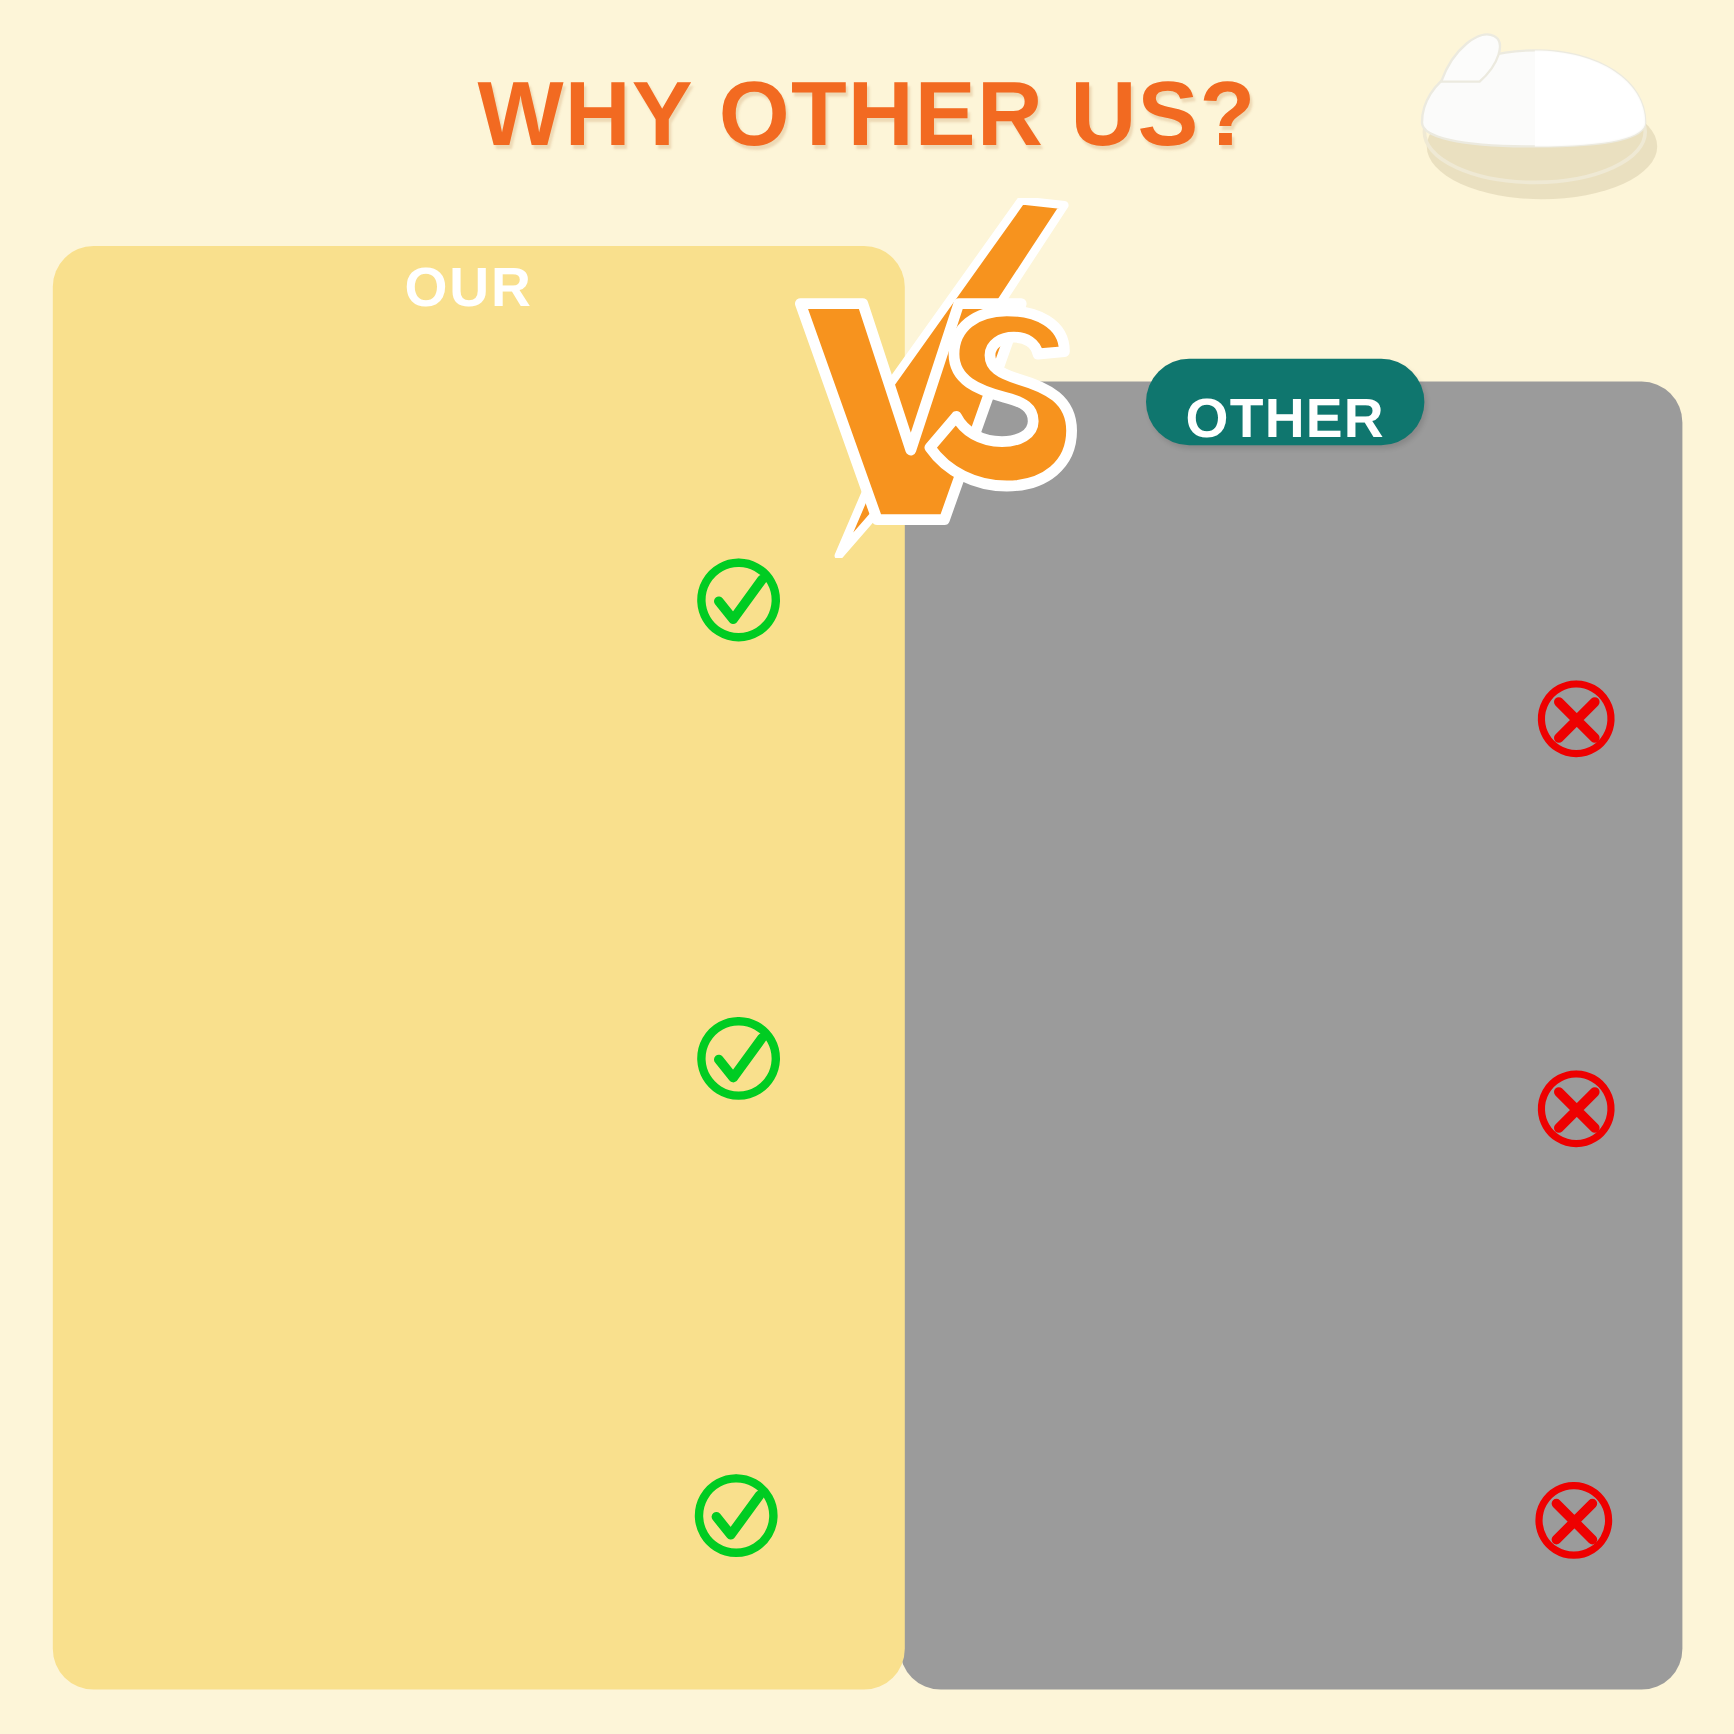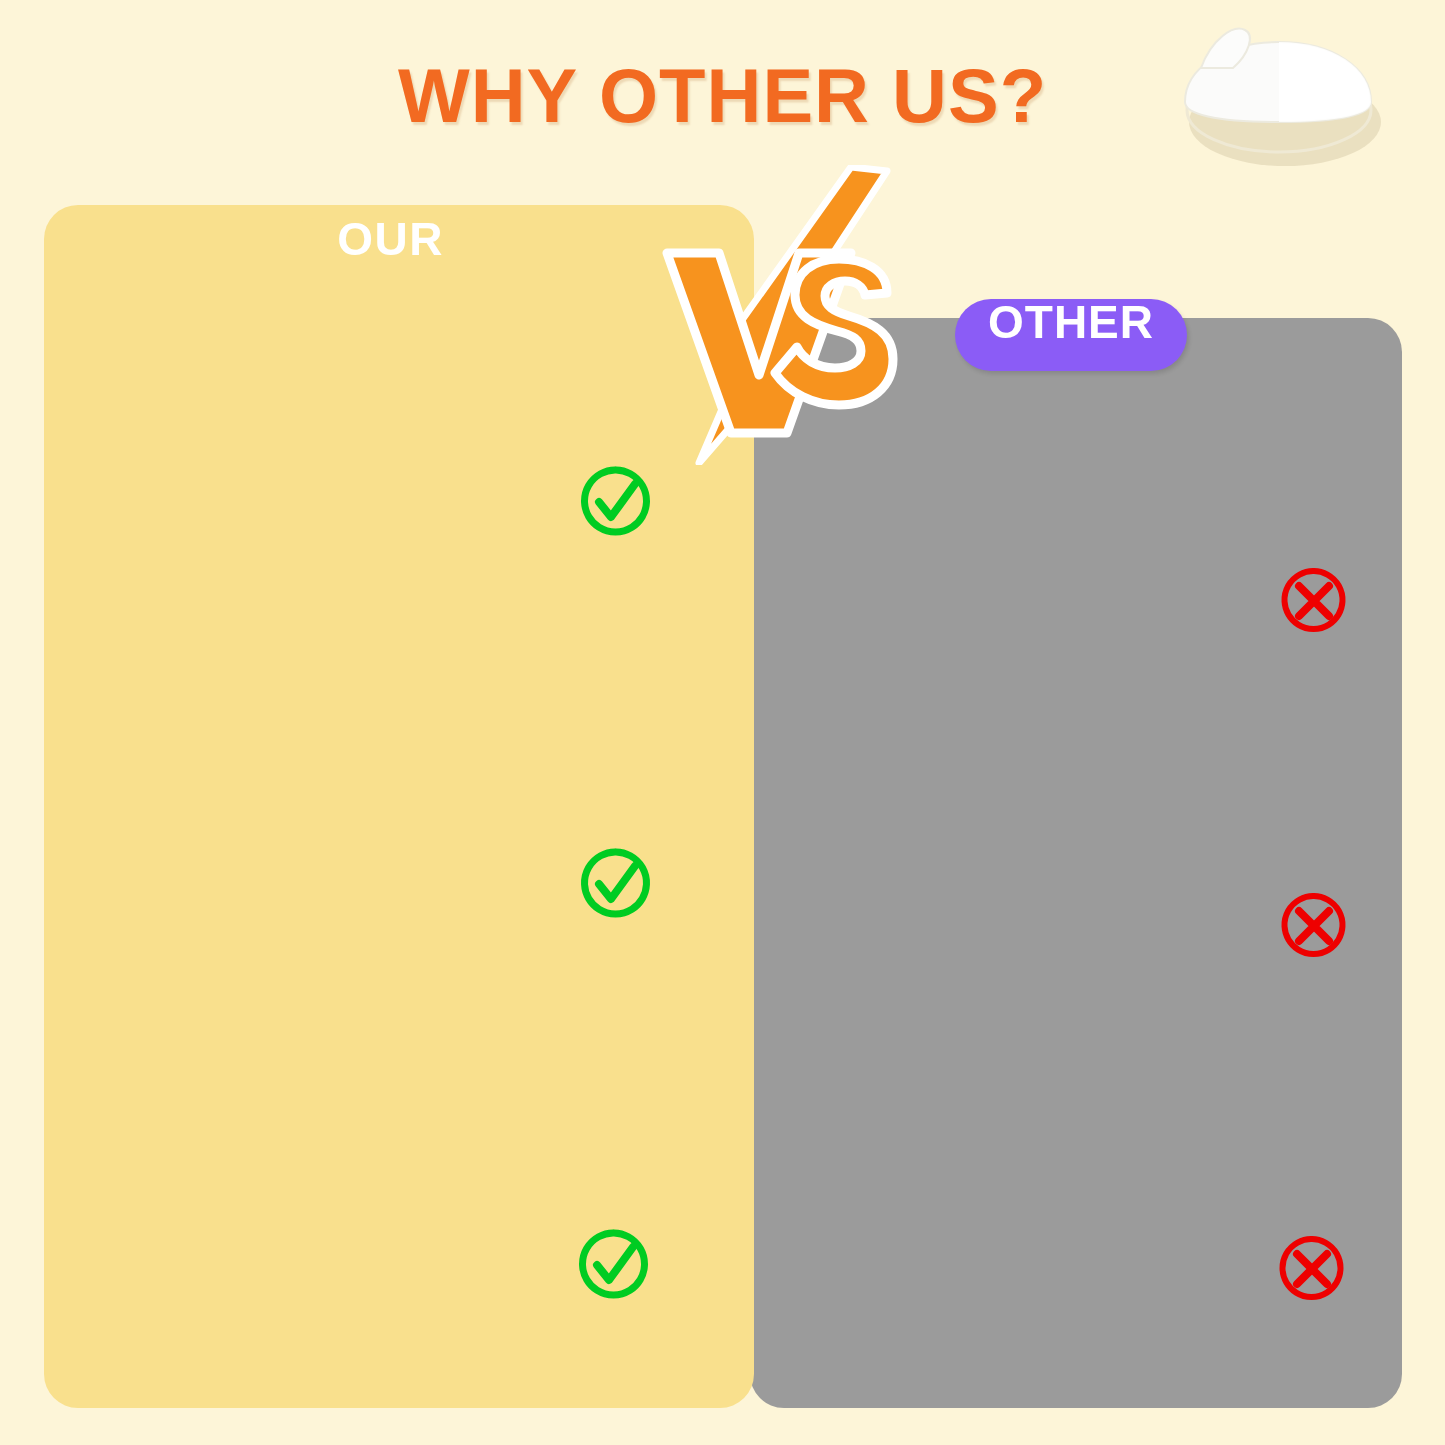--- a/index.html
+++ b/index.html
@@ -87,25 +87,25 @@
     letter-spacing: 1.5px;
     line-height: 1;
     margin-top: -2px;
   }
   .pill-other {
     position: absolute;
     left: 955px;
     top: 299px;
     width: 232px;
     height: 72px;
-    background: #8b5cf6;
+    background: #0f766e;
     border-radius: 36px;
     z-index: 7;
     display: flex;
-    align-items: flex-start;
+    align-items: flex-end;
     justify-content: center;
     box-shadow: 2px 3px 4px rgba(0,0,0,.12);
   }
   .pill-other span {
     color: #ffffff;
     font-size: 46px;
     font-weight: bold;
     letter-spacing: 1px;
     line-height: 1;
   }

